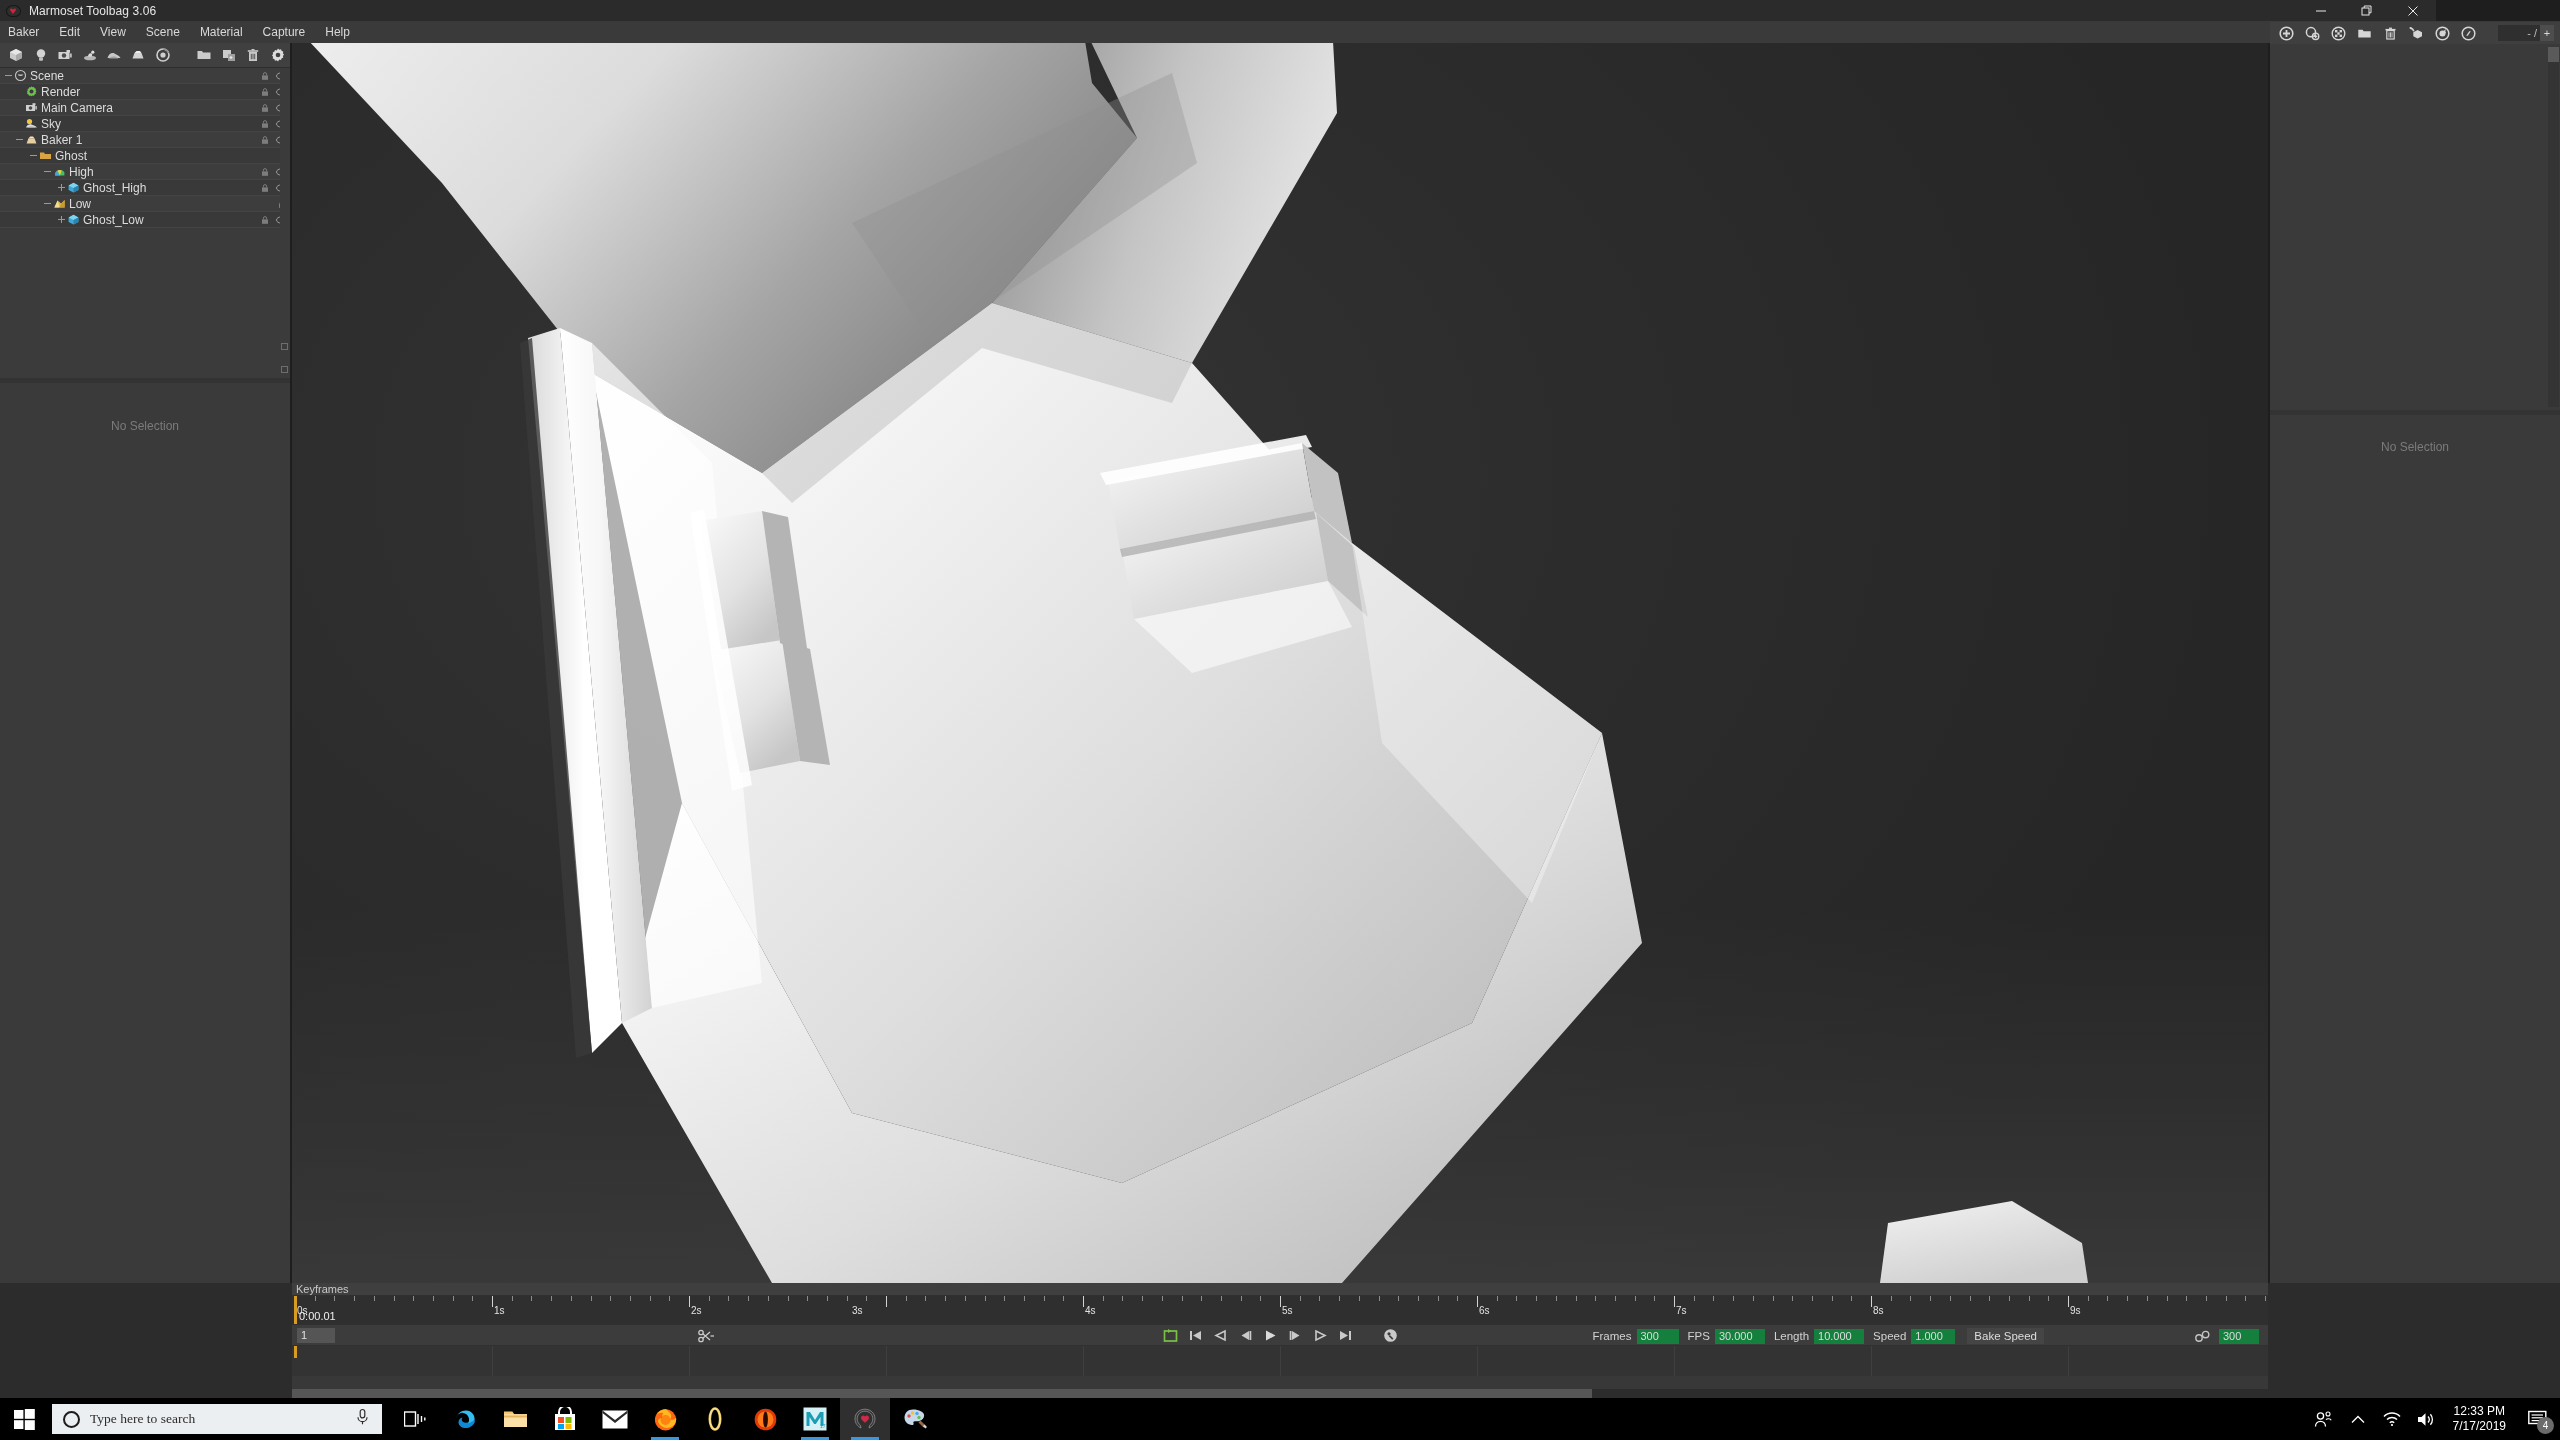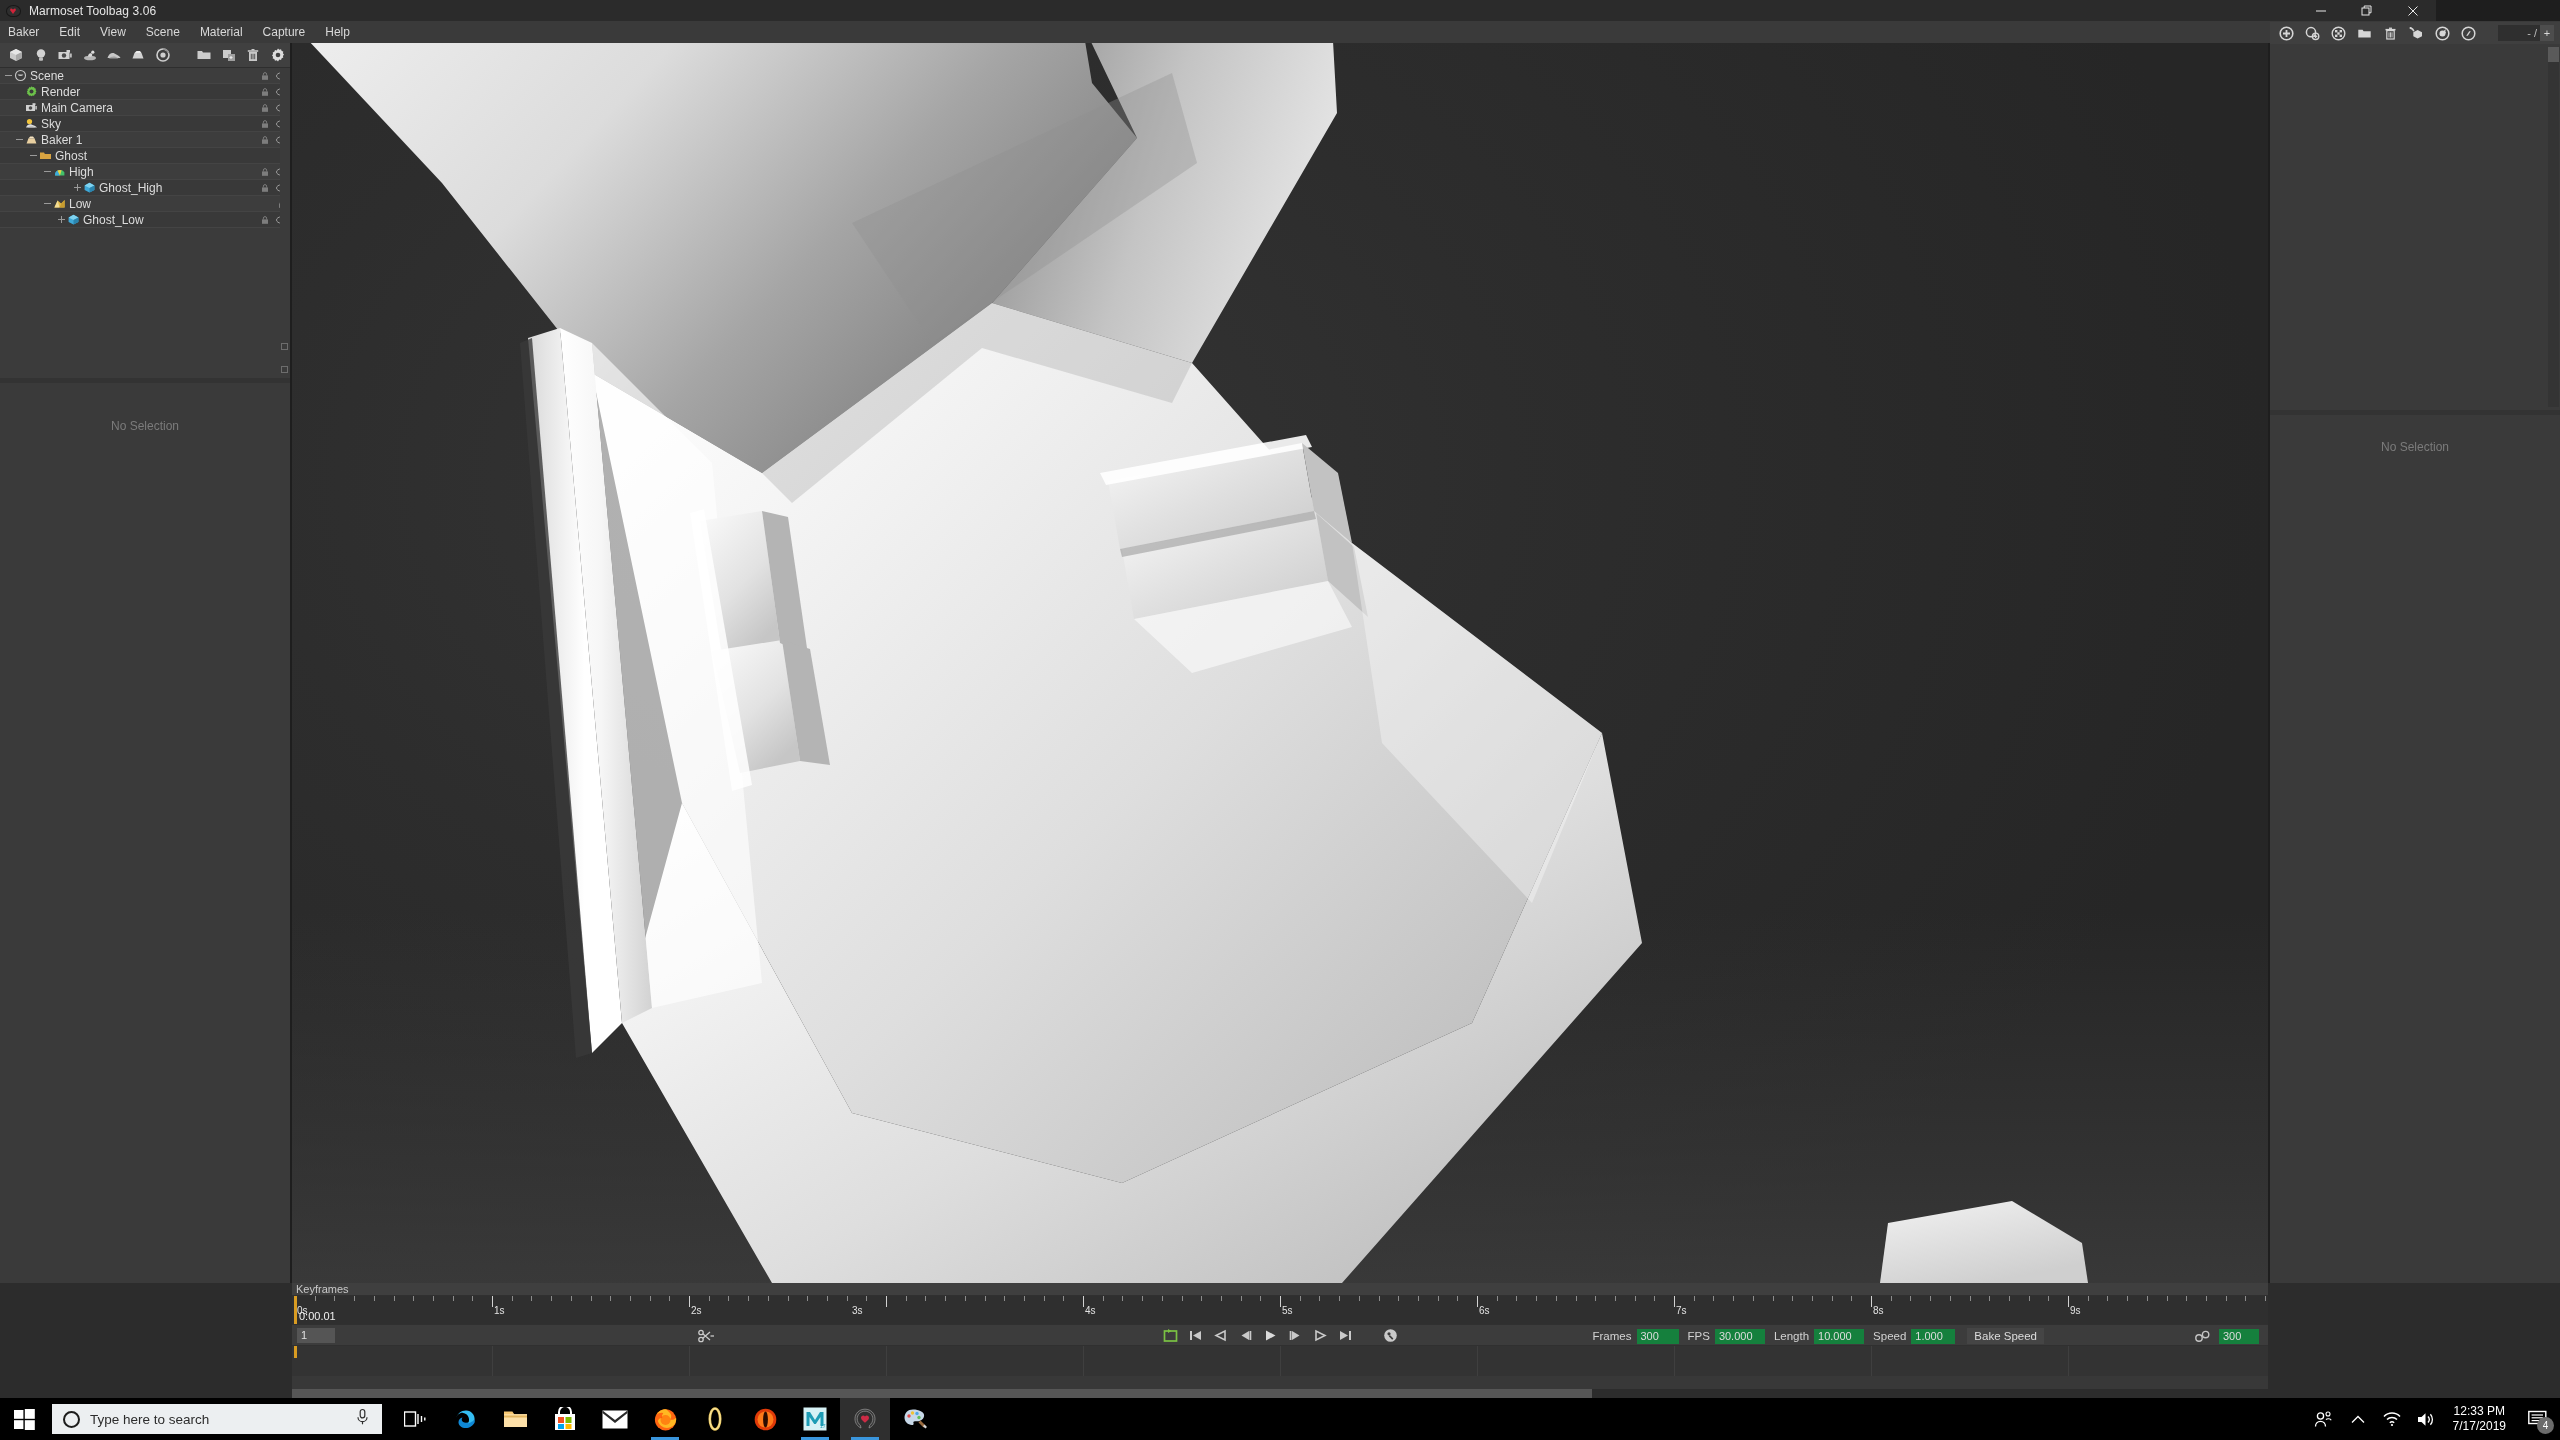--- a/index.html
+++ b/index.html
@@ -259,21 +259,21 @@
     display: flex; align-items: center;
   }
   .start-btn { width: 48px; height: 42px; display: flex; align-items: center; justify-content: center; }
   .search-box {
     width: 330px; height: 30px; background: #eceff1; margin-left: 4px;
     display: flex; align-items: center; position: relative;
   }
   .search-ring {
     width: 17px; height: 17px; border: 2px solid #1c1c1c; border-radius: 50%; margin-left: 11px;
   }
-  .search-txt { color: #2c2c2c; font-size: 13.5px; margin-left: 10px; }
+  .search-txt { color: #2c2c2c; font-size: 13.5px; margin-left: 10px; font-family: Liberation Serif, serif; }
   .mic { position: absolute; right: 12px; }
   .tb-icons { display: flex; align-items: center; margin-left: 8px; gap: 0; }
   .tb-app {
     width: 50px; height: 42px; display: flex; align-items: center; justify-content: center;
     position: relative;
   }
   .tb-app.active { background: #2f2f2f; }
   .tb-underline {
     position: absolute; bottom: 0; left: 11px; width: 28px; height: 3px; background: #3a96dd;
   }
@@ -554,21 +554,21 @@
               <rect x="2" y="4.4" width="6" height="4.4" fill="#8e8e8e"></rect>
               <path d="M3.4 4.4 v-1.2 a1.6 1.6 0 0 1 3.2 0 v1.2" fill="none" stroke="#8e8e8e" stroke-width="1"></path>
             </svg>
           <svg width="11" height="10" viewBox="0 0 11 10">
               <ellipse cx="5.5" cy="5" rx="5" ry="3.2" fill="none" stroke="#b3b3b3" stroke-width="1"></ellipse>
               <circle cx="5.5" cy="5" r="1.6" fill="#b3b3b3"></circle>
             </svg>
         </div>
       </div>
 
-      <div class="tree-row" style="padding-left:72px">
+      <div class="tree-row" style="padding-left:56px">
         <div class="tr-exp plus">
             <i></i>
             <span style="position:absolute;width:1px;height:7px;background:#9a9a9a"></span>
           </div>
         <div class="tr-icon">
           <svg width="13" height="13" viewBox="0 0 13 13">
               <path d="M6.5 1.8 L11.4 4.4 L11.4 9 L6.5 11.6 L1.6 9 L1.6 4.4 Z" fill="#3fa9d8"></path>
               <path d="M6.5 1.8 L11.4 4.4 L6.5 7 L1.6 4.4 Z" fill="#7fd3f0"></path>
               <path d="M6.5 7 L11.4 4.4 L11.4 9 L6.5 11.6 Z" fill="#2a84ad"></path>
             </svg>

